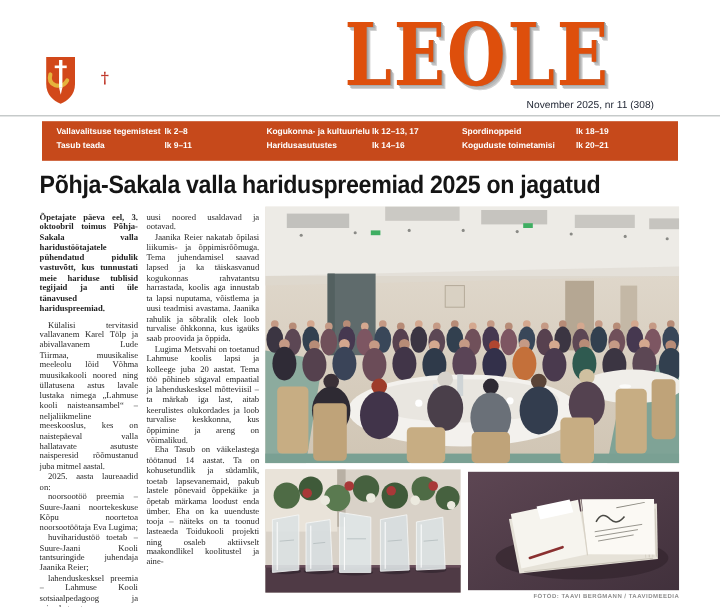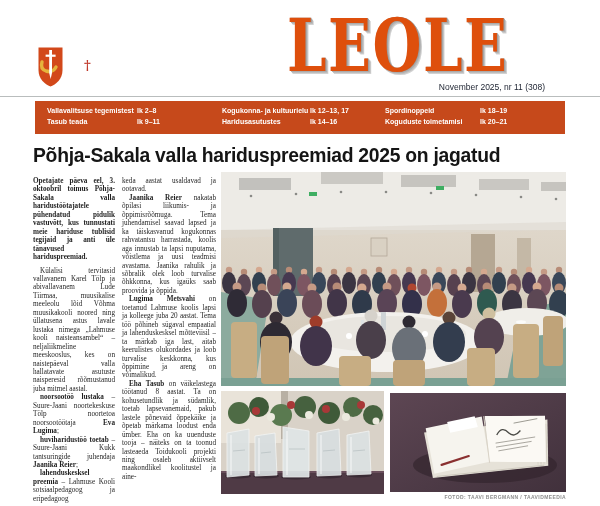--- a/index.html
+++ b/index.html
@@ -34,21 +34,21 @@
             transform:scaleX(0.92);transform-origin:0 0;}
   .columns{position:absolute;left:33px;top:177px;width:183px;height:329px;overflow:hidden;
            display:flex;gap:7px;}
   .col{font-family:"Liberation Serif",serif;font-size:7.2px;line-height:8.45px;
        text-align:justify;color:#1f1f1f;}
   .col.c1{width:82px;}
   .col.c2{width:94px;}
   .para{margin:0;text-indent:7px;}
   .para.noind{text-indent:0;}
   .para.lead{font-weight:bold;text-indent:0;margin-bottom:5px;}
-  .b{font-weight:bold;}
+  .b{font-weight:normal;}
 
   
   .photo{position:absolute;display:block;}
   .main-photo{left:221px;top:172px;width:345px;height:214px;}
   .trophies-photo{left:221px;top:391px;width:163px;height:103px;}
   .guestbook-photo{left:390px;top:393px;width:176px;height:99px;}
   .credit{position:absolute;right:34px;top:494px;font-size:5px;color:#8d8d8d;
           letter-spacing:0.4px;font-weight:bold;}
 </style>
 </head>
@@ -87,29 +87,30 @@
       <span>Koguduste toimetamisi</span>
       <span>lk 20–21</span>
     </div>
   </div>
 
   <div class="headline">Põhja-Sakala valla hariduspreemiad 2025 on jagatud</div>
   <div class="columns">
     <div class="col c1" id="col-1">
         <p class="para lead"><span>Õpetajate päeva eel, 3. oktoobril toimus Põhja-Sakala valla haridustöötajatele pühendatud pidulik vastuvõtt, kus tunnustati meie hariduse tublisid tegijaid ja anti üle tänavused hariduspreemiad.</span></p>
         <p class="para"><span>Külalisi tervitasid vallavanem Karel Tölp ja abivallavanem Lude Tiirmaa, muusikalise meeleolu lõid Võhma muusikakooli noored ning üllatusena astus lavale lustaka nimega „Lahmuse kooli naisteansambel“ – neljaliikmeline meeskooslus, kes on naistepäeval valla hallatavate asutuste naisperesid rõõmustanud juba mitmel aastal.</span></p>
-        <p class="para"><span class="b">noorsootöö lustaka</span><span> – Suure-Jaani noortekeskuse Tölp noortetoa noorsootöötaja </span><span class="b">Eva Lugima</span><span>;</span></p>
-        <p class="para"><span class="b">huviharidustöö toetab</span><span> – Suure-Jaani Kukk tantsuringide juhendaja </span><span class="b">Jaanika Reier</span><span>;</span></p>
+        <p class="para"><span class="b">2025. aasta laureaadid on:</span></p>
+        <p class="para"><span class="b">noorsootöö preemia</span><span> – Suure-Jaani noortekeskuse Kõpu noortetoa noorsootöötaja </span><span class="b">Eva Lugima</span><span>;</span></p>
+        <p class="para"><span class="b">huviharidustöö toetab</span><span> – Suure-Jaani Kooli tantsuringide juhendaja </span><span class="b">Jaanika Reier</span><span>;</span></p>
         <p class="para"><span class="b">lahenduskesksel preemia</span><span> – Lahmuse Kooli sotsiaalpedagoog ja eripedagoog </span></p>
       </div>
     <div class="col c2" id="col-2">
-        <p class="para noind"><span>keda aastat usaldavad ja ootavad.</span></p>
+        <p class="para noind"><span>uusi noored usaldavad ja ootavad.</span></p>
         <p class="para"><span class="b">Jaanika Reier</span><span> nakatab õpilasi liikumis- ja õppimisrõõmuga. Tema juhendamisel saavad lapsed ja ka täiskasvanud kogukonnas rahvatantsu harrastada, koolis aga innustab ta lapsi nuputama, võistlema ja uusi teadmisi avastama. Jaanika rahulik ja sõbralik olek loob turvalise õhkkonna, kus igaüks saab proovida ja õppida.</span></p>
         <p class="para"><span class="b">Lugima Metsvahi</span><span> on toetanud Lahmuse koolis lapsi ja kolleege juba 20 aastat. Tema töö põhineb sügaval empaatial ja lahenduskesksel mõtteviisil – ta märkab iga last, aitab keerulistes olukordades ja loob turvalise keskkonna, kus õppimine ja areng on võimalikud.</span></p>
-        <p class="para"><span class="b">Eha Tasub</span><span> on väikelastega töötanud 8 aastat. Ta on kohusetundlik ja südamlik, toetab lapsevanemaid, pakub lastele põnevaid õppekäike ja õpetab märkama loodust enda ümber. Eha on ka uuenduste tooja – näiteks on ta toonud lasteaeda Toidukooli projekti ning osaleb aktiivselt maakondlikel koolitustel ja aine-</span></p>
+        <p class="para"><span class="b">Eha Tasub</span><span> on väikelastega töötanud 14 aastat. Ta on kohusetundlik ja südamlik, toetab lapsevanemaid, pakub lastele põnevaid õppekäike ja õpetab märkama loodust enda ümber. Eha on ka uuenduste tooja – näiteks on ta toonud lasteaeda Toidukooli projekti ning osaleb aktiivselt maakondlikel koolitustel ja aine-</span></p>
       </div>
   </div>
 
   <svg class="photo main-photo" viewBox="0 0 345 214" preserveAspectRatio="none">
     <defs>
       <linearGradient id="wallg" x1="0" y1="0" x2="0" y2="1">
         <stop offset="0" stop-color="#e4ddd2"></stop>
           <stop offset="1" stop-color="#d0c5b4"></stop>
       </linearGradient>
     </defs>

